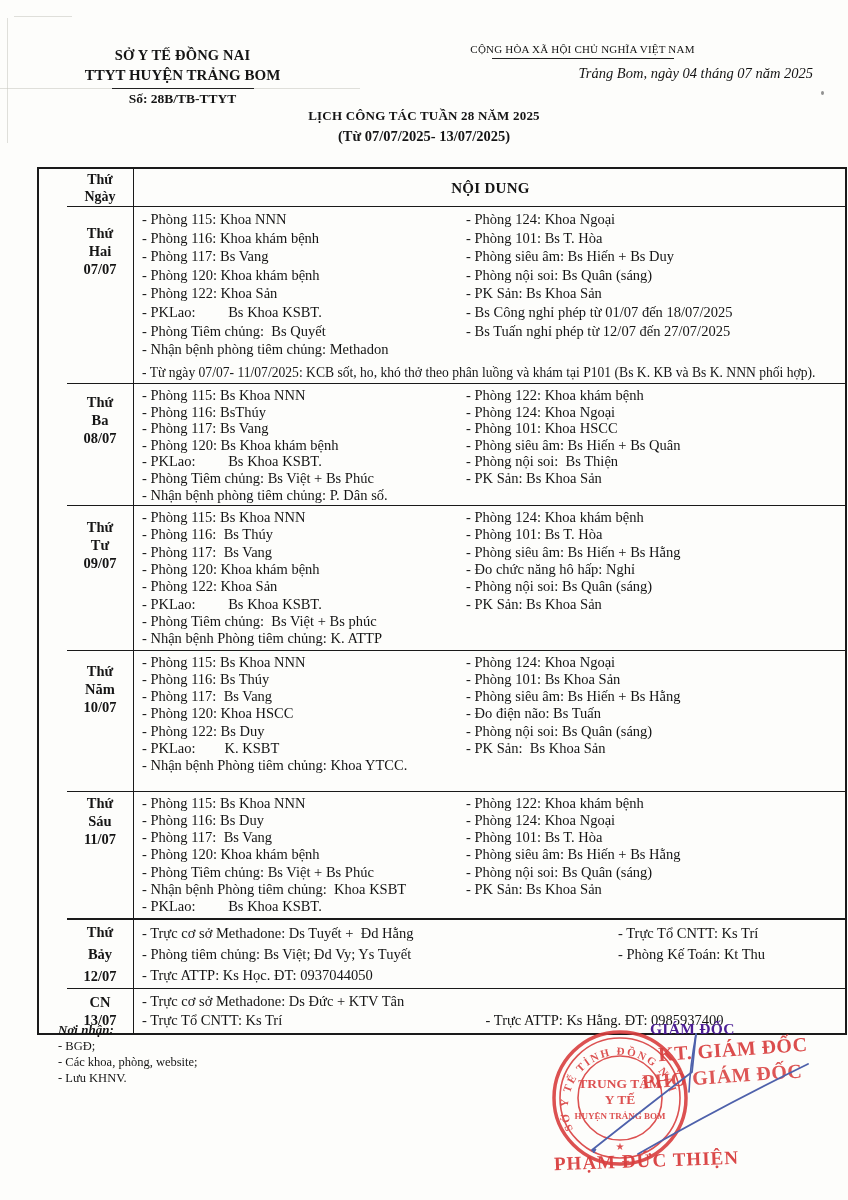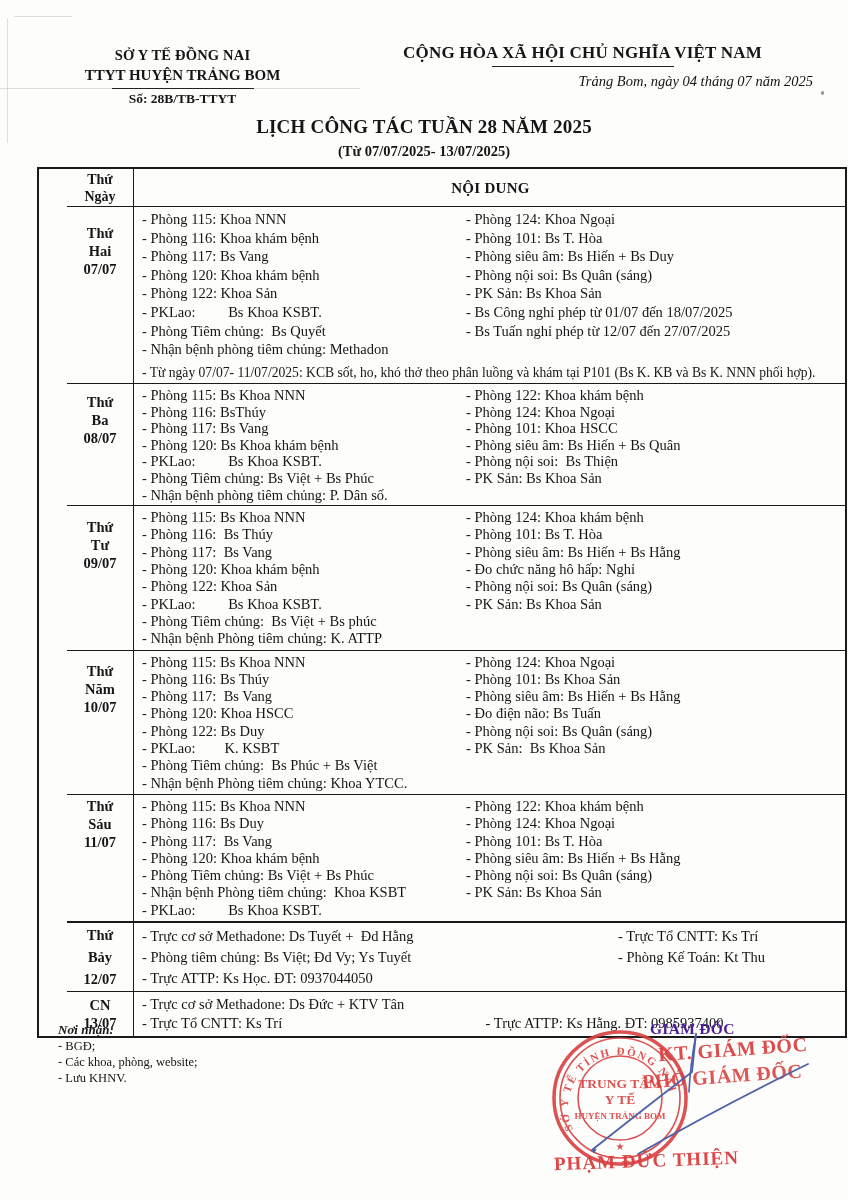--- a/index.html
+++ b/index.html
@@ -12,28 +12,28 @@
   .art-v{width:1px;}
   .art-dot{position:absolute;width:3px;height:4px;background:#4a4a4a;border-radius:50%;opacity:.6;}
 
   
   .hdr-left{position:absolute;left:55px;top:46px;width:255px;text-align:center;line-height:1.25;}
   .hdr-left .l1{font-size:14.5px;font-weight:600;letter-spacing:.2px;}
   .hdr-left .l2{font-size:15px;font-weight:700;margin-top:2px;}
   .hdr-left .rule{width:142px;border-top:1.5px solid #222;margin:3px auto 2px auto;}
   .hdr-left .l3{font-size:13.5px;font-weight:700;}
   .hdr-right{position:absolute;left:350px;top:42px;width:465px;text-align:center;line-height:1.3;}
-  .hdr-right .n1{font-size:17px;font-weight:700;letter-spacing:.2px;}
+  .hdr-right .n1{font-size:11px;font-weight:400;letter-spacing:.2px;}
   .hdr-right .n2{font-size:15px;font-weight:700;margin-top:2px;}
   .hdr-right .rule{width:182px;border-top:1.5px solid #222;margin:2px auto 0 auto;}
   .hdr-right .date{font-size:14.5px;font-style:italic;text-align:right;margin-top:5px;padding-right:2px;}
 
   .title{position:absolute;left:0;top:103px;width:848px;text-align:center;line-height:1.3;}
   .title .t1{font-size:15px;font-weight:700;letter-spacing:.3px;}
-  .title .t2{font-size:19px;font-weight:700;margin-top:12px;letter-spacing:.2px;}
+  .title .t2{font-size:13px;font-weight:700;margin-top:5px;letter-spacing:.2px;}
   .title .t3{font-size:14.5px;font-weight:700;margin-top:2px;}
 
   
   .sched{position:absolute;left:37px;top:167px;width:778px;border:2px solid #1a1a1a;
          font-size:14.5px;background:transparent;padding-left:28px;}
   .t-row{display:flex;border-top:1.5px solid #1a1a1a;}
   .t-row:first-child{border-top:none;}
   .row-sat{border-top-width:2.5px;}
   .day-cell{width:66px;flex:0 0 66px;border-right:1.5px solid #1a1a1a;
             display:flex;flex-direction:column;align-items:center;
@@ -217,21 +217,20 @@
       </div>
       <div class="content-cell">
         <div class="two-col">
           <div class="col-l">
             <div class="ln">- Phòng 115: Bs Khoa NNN</div>
             <div class="ln">- Phòng 116: Bs Thúy</div>
             <div class="ln">- Phòng 117:  Bs Vang</div>
             <div class="ln">- Phòng 120: Khoa HSCC</div>
             <div class="ln">- Phòng 122: Bs Duy</div>
             <div class="ln">- PKLao:        K. KSBT</div>
-            <div class="ln">- Phòng Tiêm chủng:  Bs Phúc + Bs Việt</div>
             <div class="ln">- Nhận bệnh Phòng tiêm chủng: Khoa YTCC.</div>
           </div>
           <div class="col-r">
             <div class="ln">- Phòng 124: Khoa Ngoại</div>
             <div class="ln">- Phòng 101: Bs Khoa Sản</div>
             <div class="ln">- Phòng siêu âm: Bs Hiến + Bs Hằng</div>
             <div class="ln">- Đo điện não: Bs Tuấn</div>
             <div class="ln">- Phòng nội soi: Bs Quân (sáng)</div>
             <div class="ln">- PK Sản:  Bs Khoa Sản</div>
           </div>

